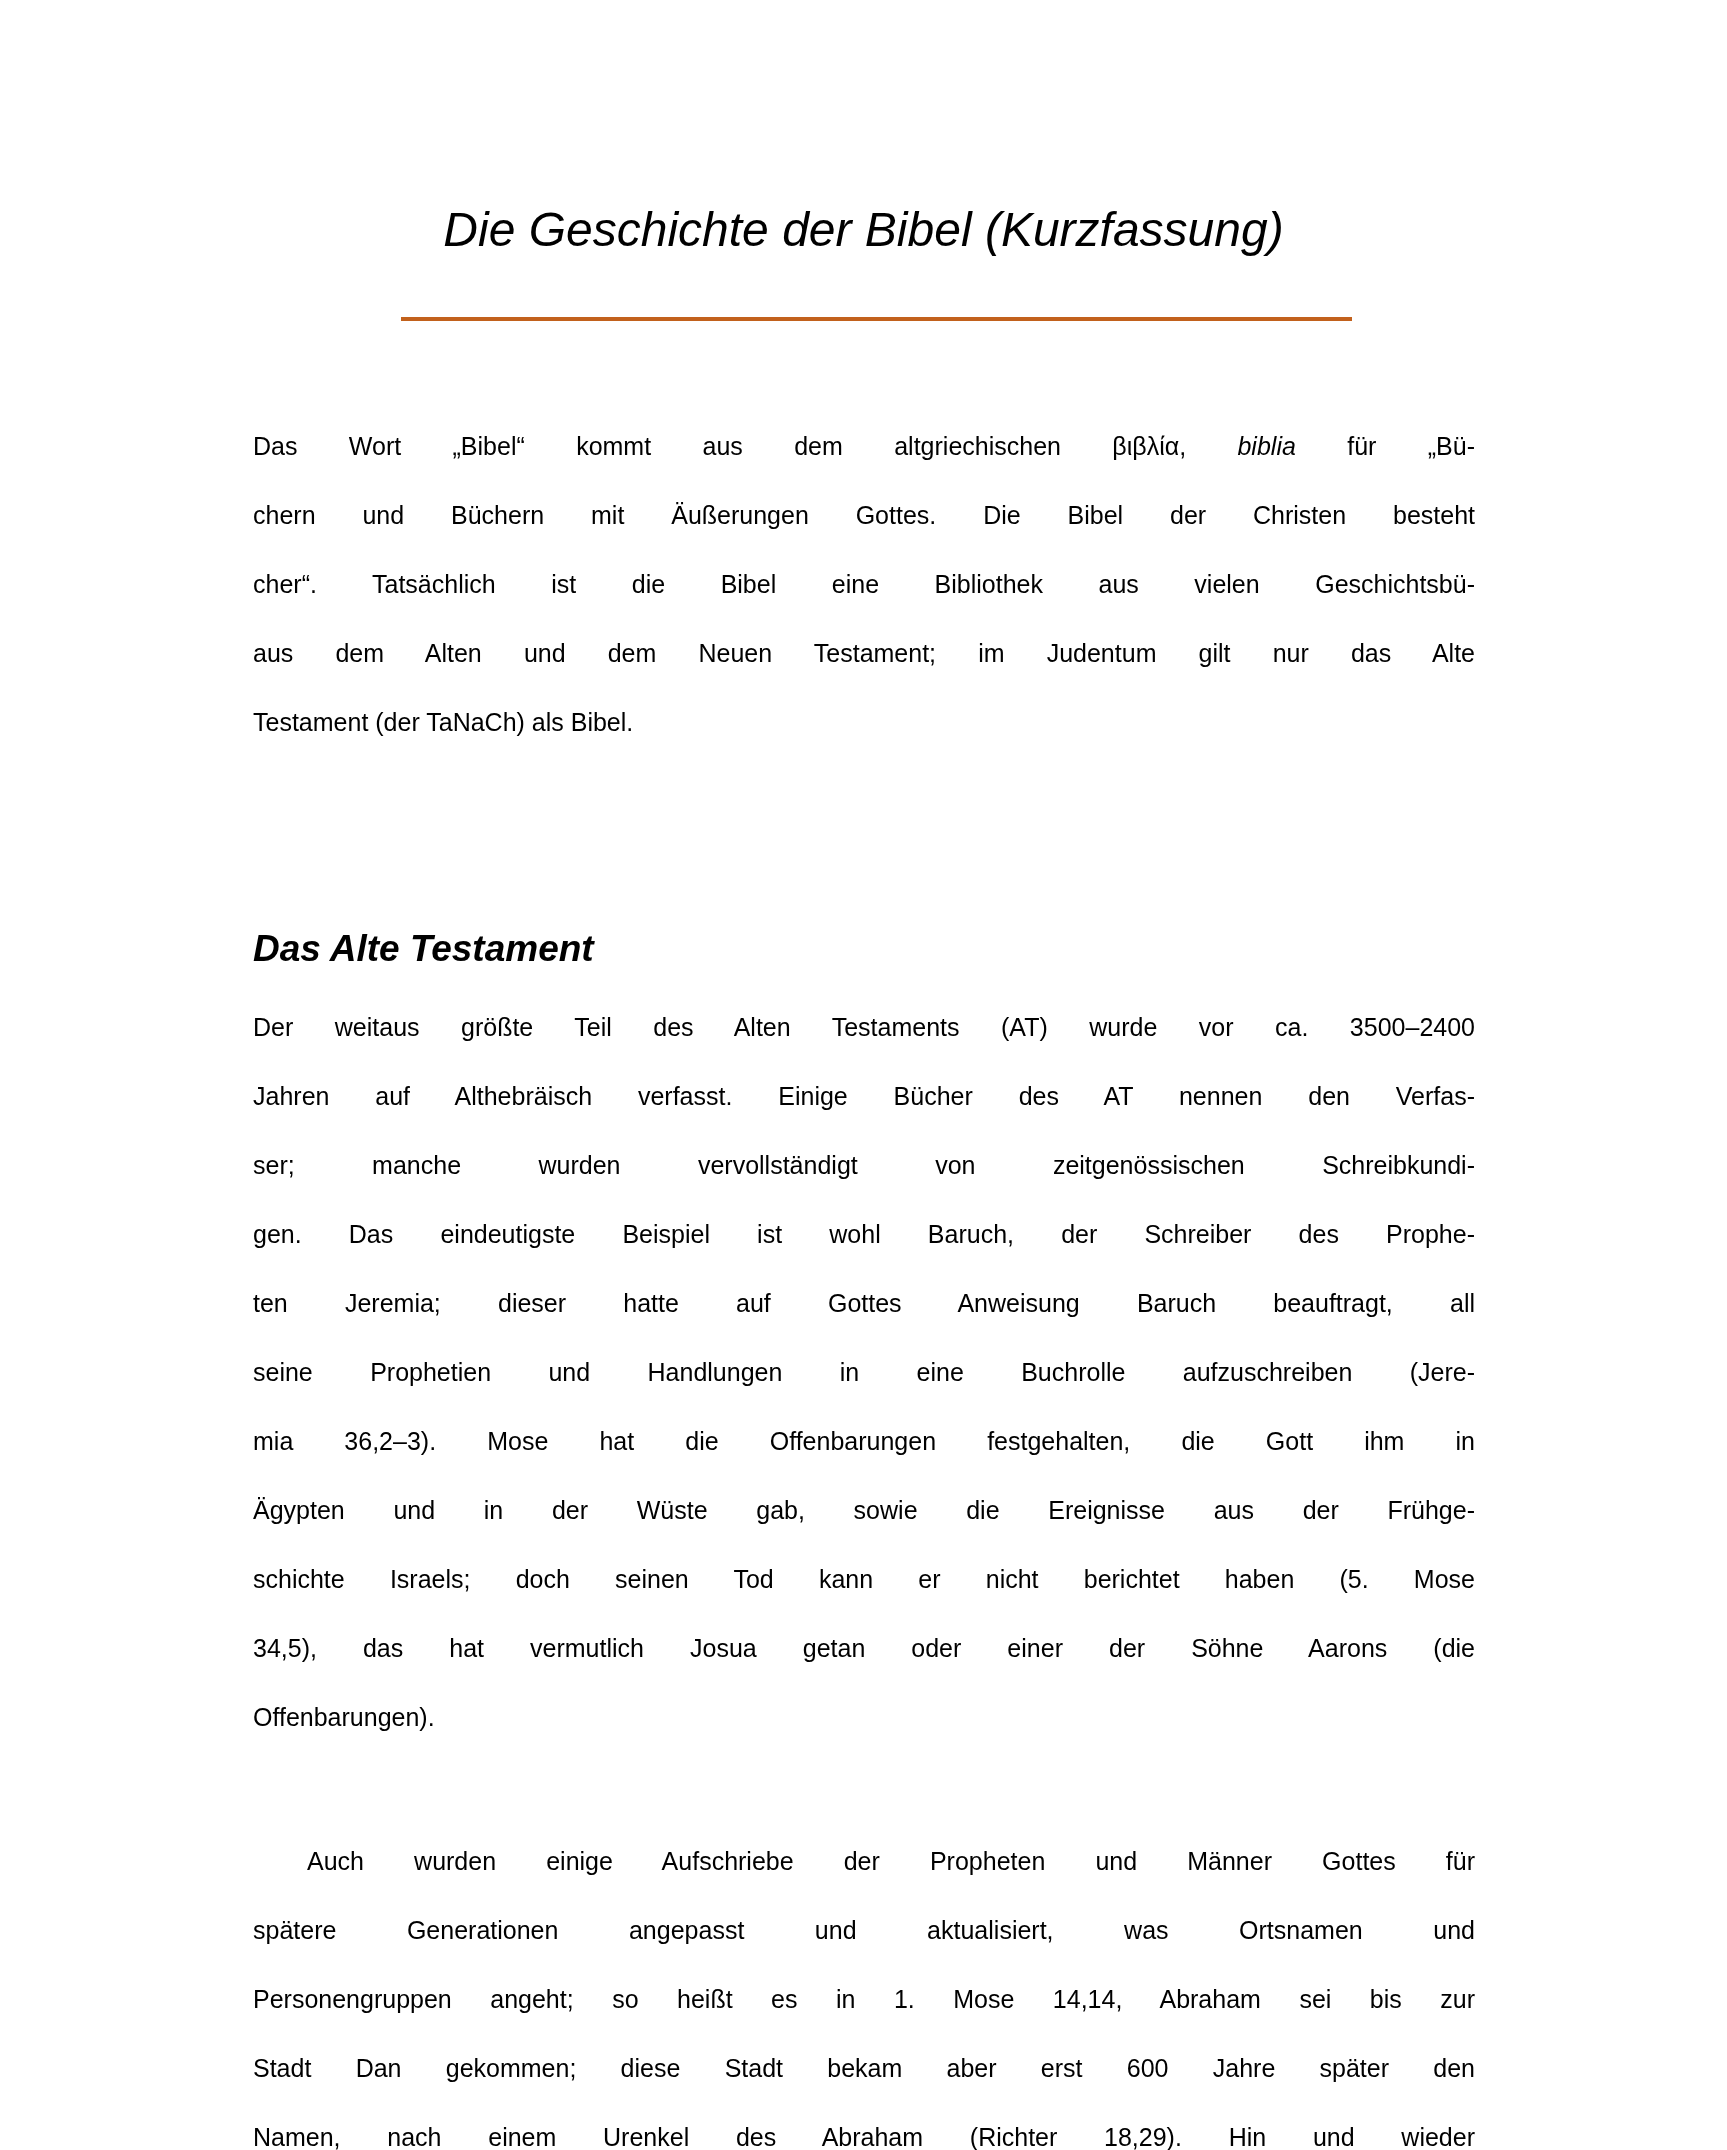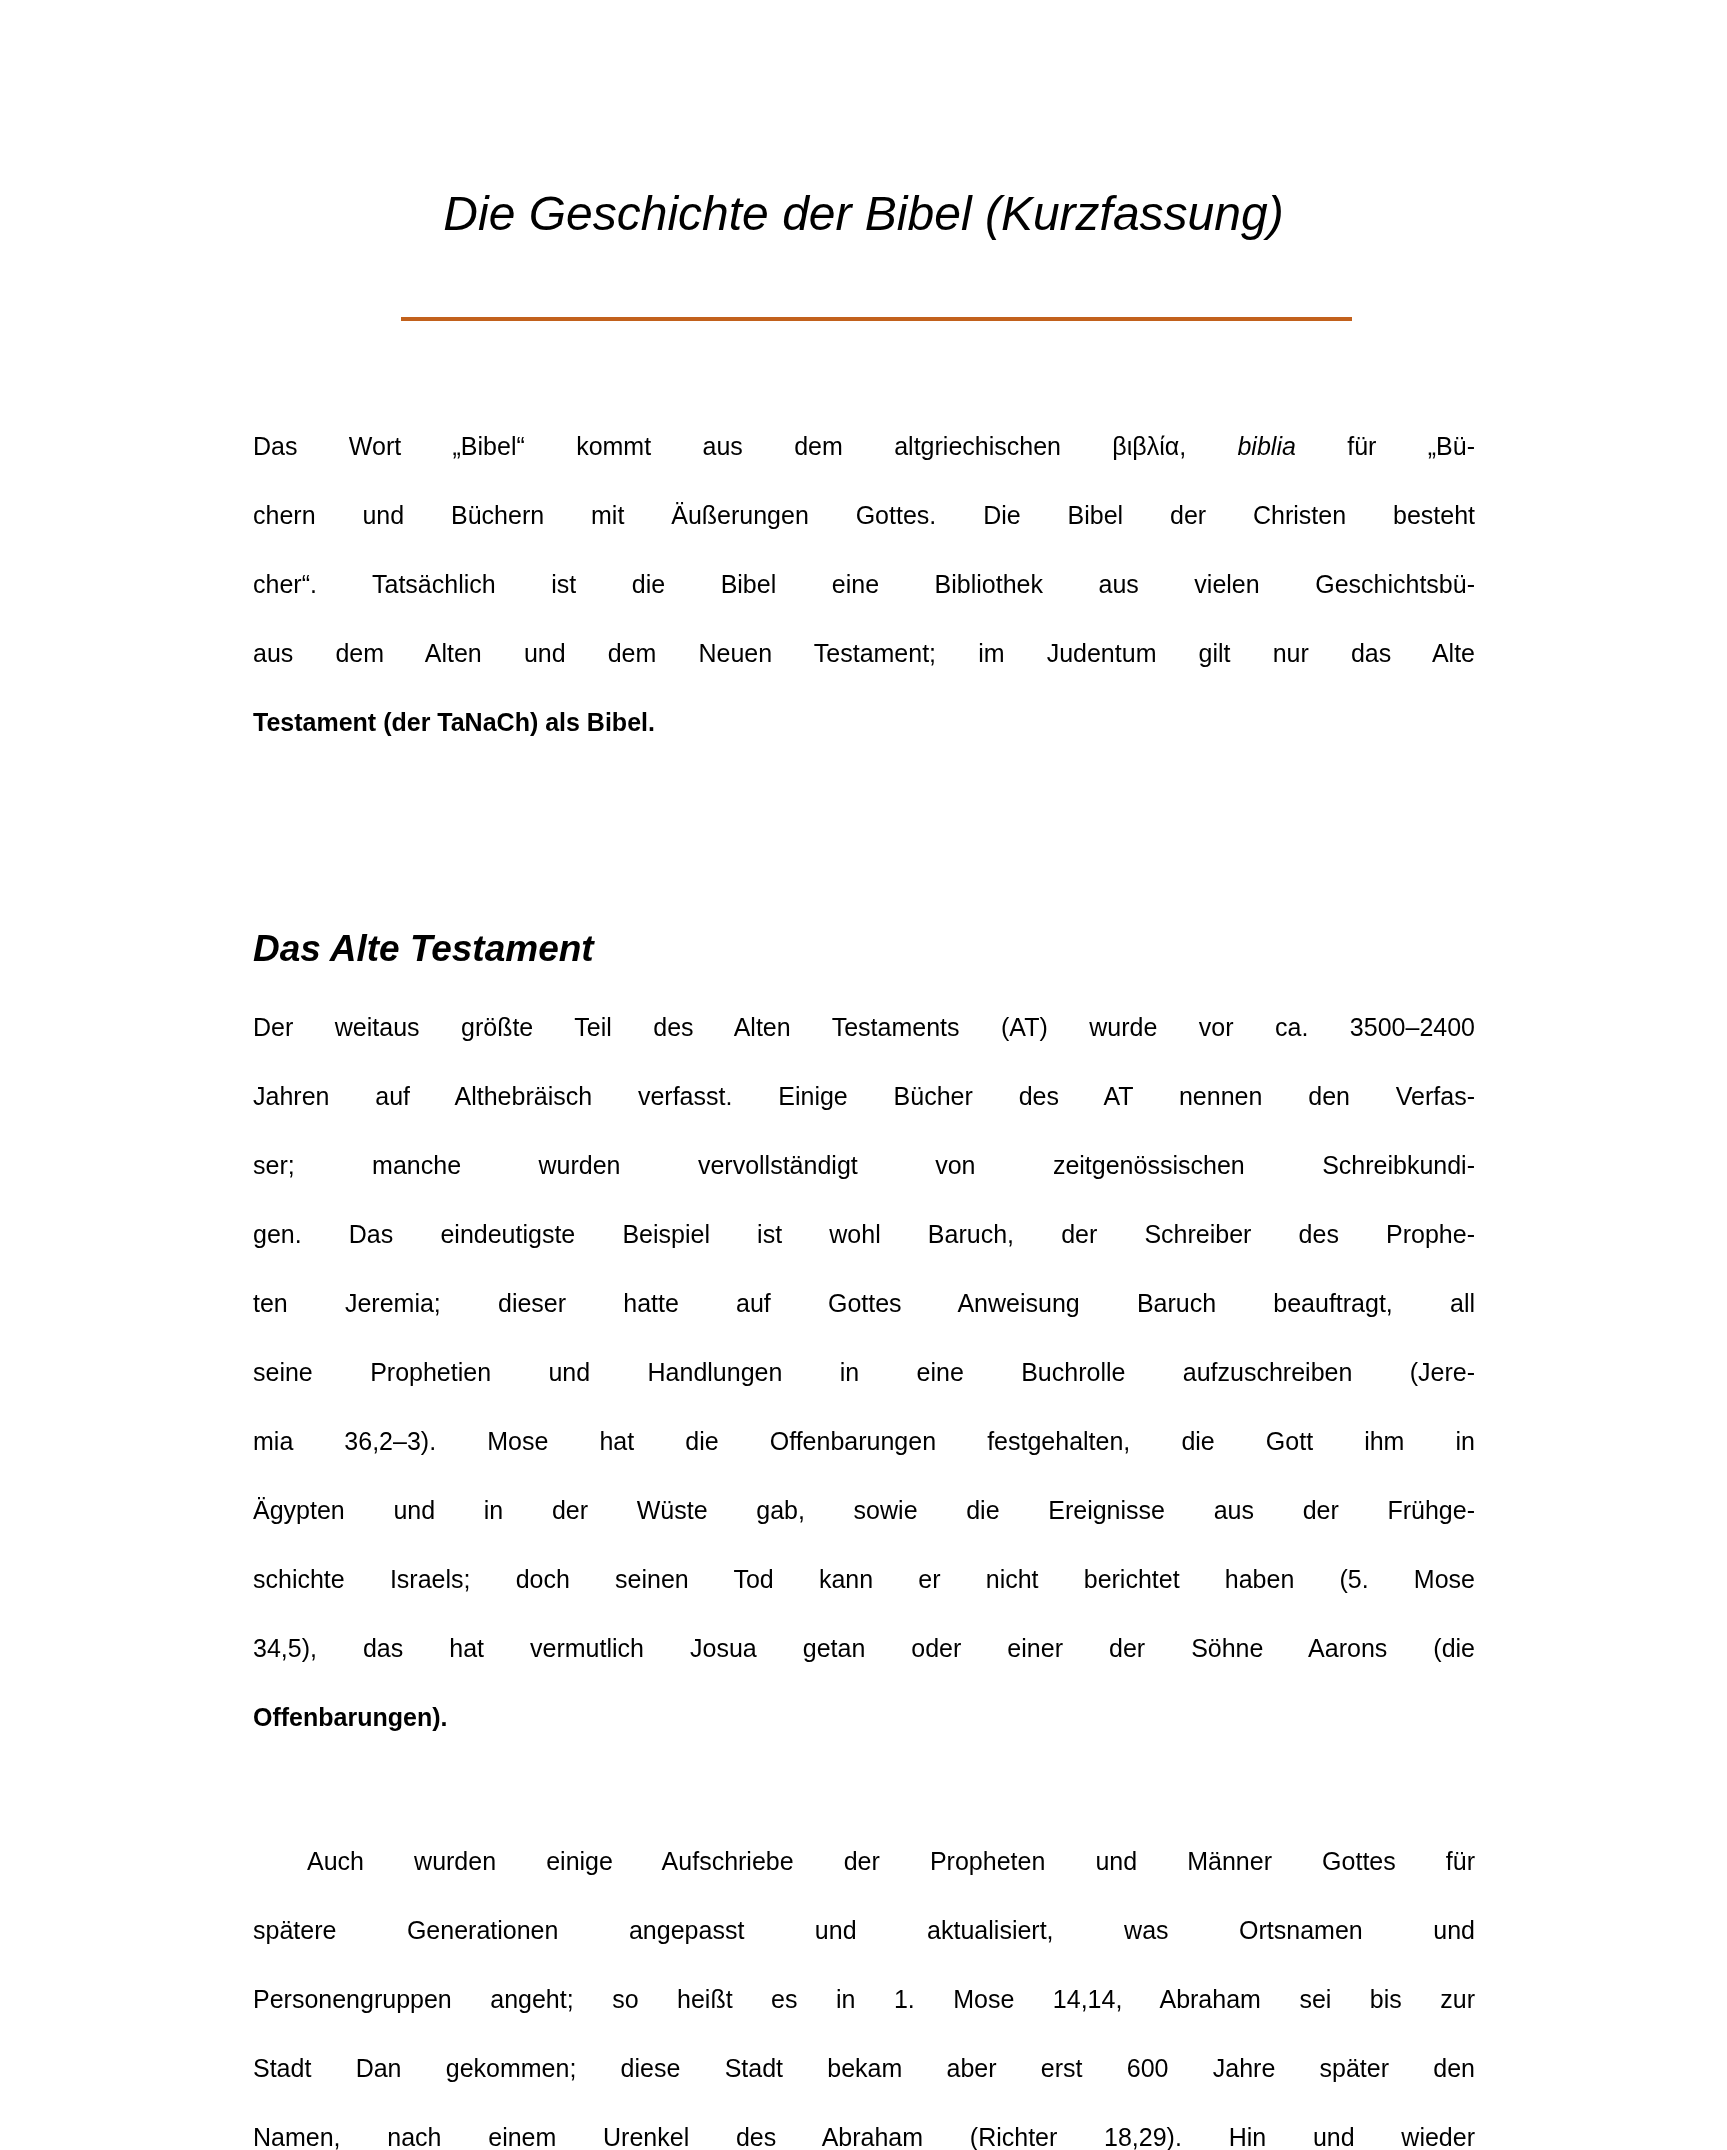--- a/index.html
+++ b/index.html
@@ -13,21 +13,21 @@
     height: 2439px;
     background: #ffffff;
     overflow: hidden;
     font-family: "Liberation Sans", "DejaVu Sans", sans-serif;
     color: #000000;
   }
   .doc-title {
     position: absolute;
     left: 0;
     right: 0;
-    top: 181px;
+    top: 197px;
     text-align: center;
     font-style: italic;
     font-size: 48px;
     line-height: 65px;
     white-space: nowrap;
   }
   .title-rule {
     position: absolute;
     left: 401px;
     top: 317px;
@@ -57,21 +57,20 @@
     display: block;
     height: 69px;
     line-height: 69px;
     font-size: 25px;
     text-align: justify;
     text-align-last: justify;
     white-space: normal;
   }
   .tline.lastline {
     text-align-last: left;
-    font-weight: bold;
   }
   .tline.firstindent {
     text-indent: 54px;
   }
 </style>
 </head>
 <body>
 
 <div class="page">
 

